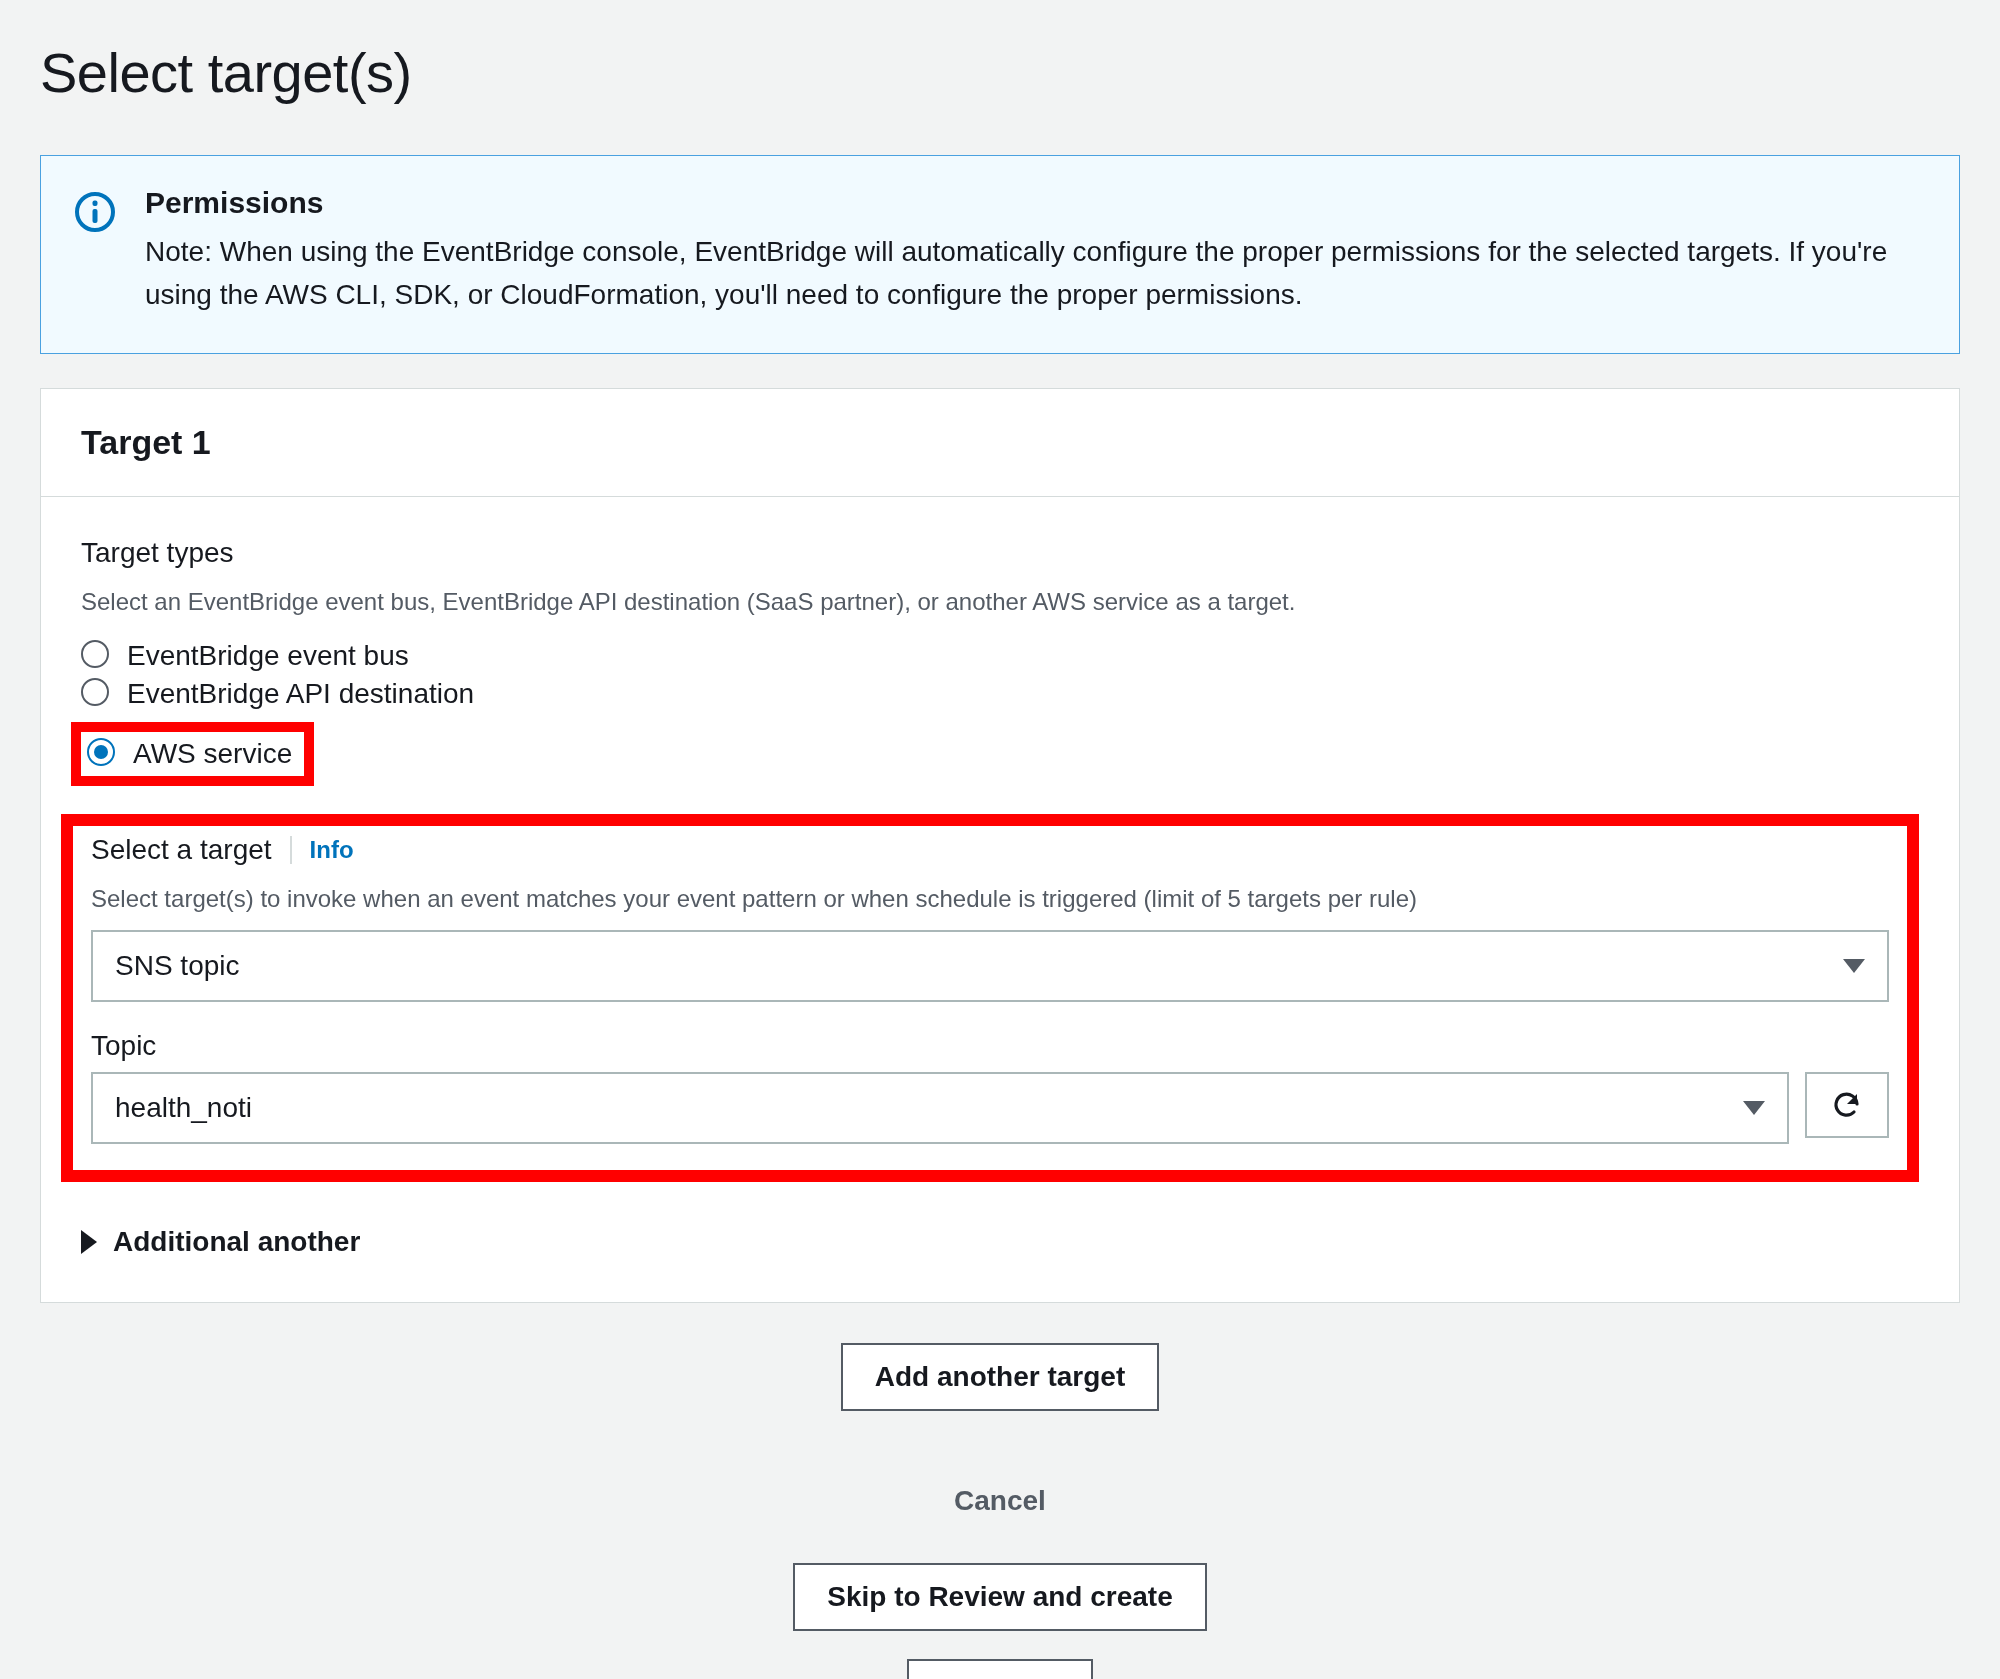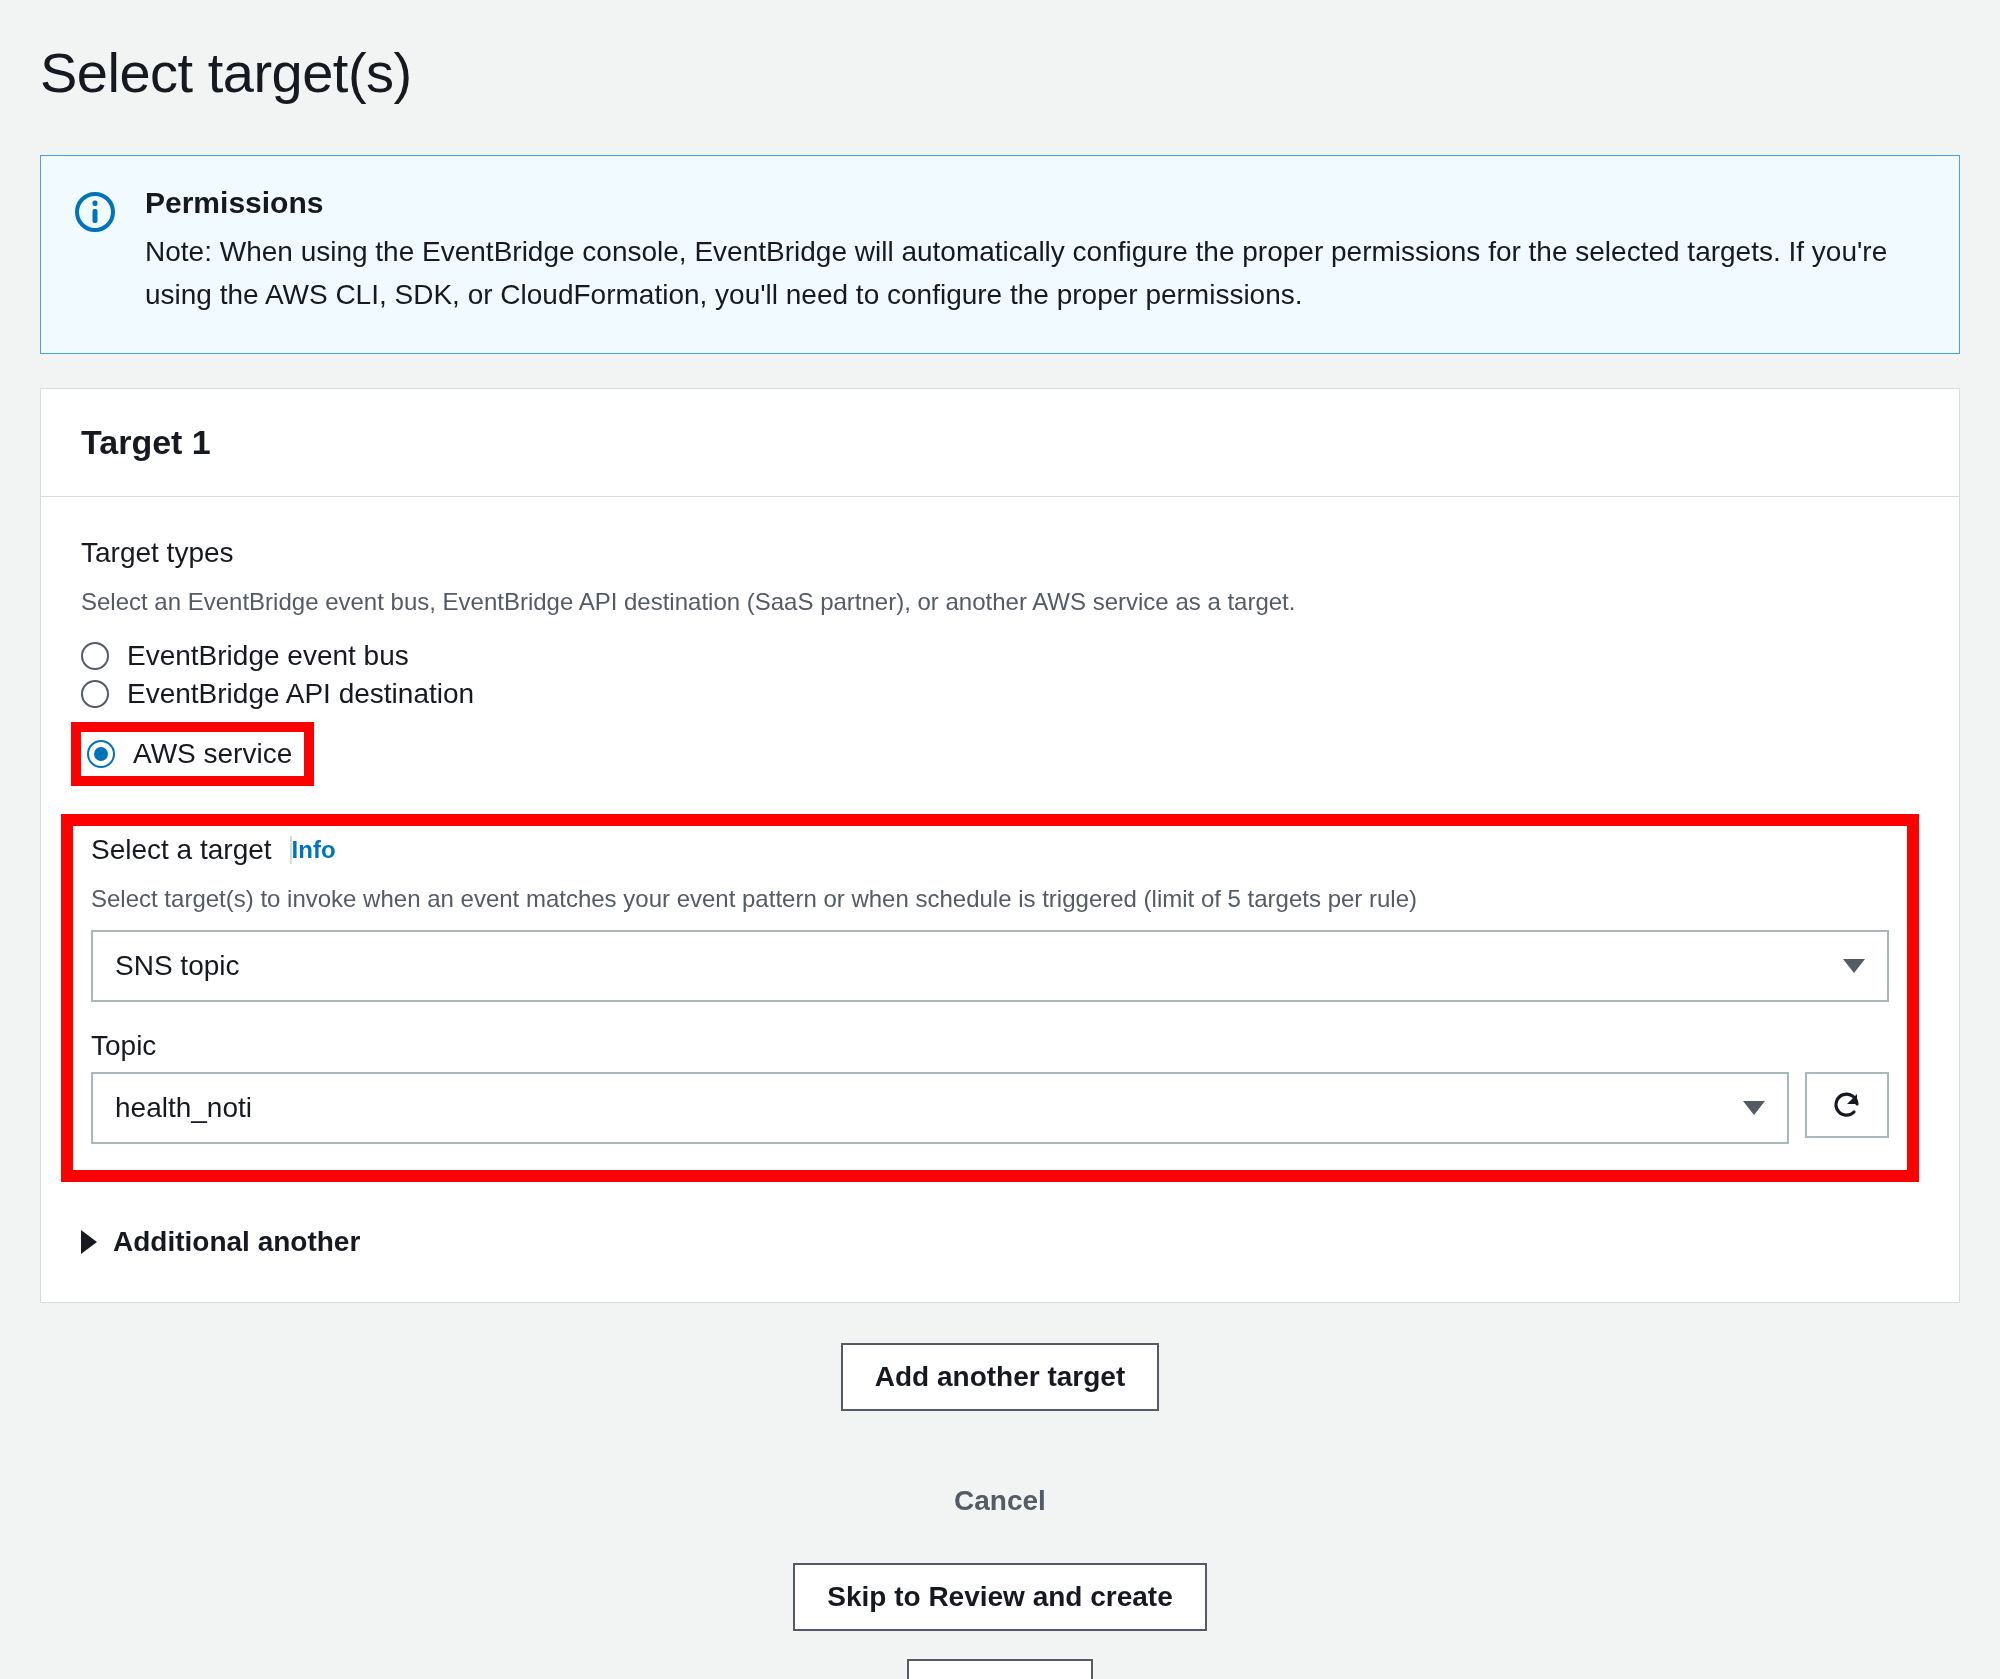--- a/index.html
+++ b/index.html
@@ -84,21 +84,20 @@
   }
   .form-section-desc{
     font-size:24px;
     color:var(--muted);
     margin:16px 0 20px 0;
     line-height:1.45;
   }
   
   .radio-row{
     display:flex;
-    align-items:center;
     gap:18px;
     margin:6px 0;
   }
   .radio{
     width:28px;height:28px;flex:none;
     position:relative;cursor:pointer;
   }
   .radio input{position:absolute;opacity:0;pointer-events:none}
   .radio-visual{
     width:28px;height:28px;border-radius:50%;
@@ -130,20 +129,21 @@
   .highlight-large{
     border:12px solid var(--red);
     padding:8px 18px 26px 18px;
     margin:28px 0 0 -20px;
   }
   .info-link{
     color:var(--link);
     font-weight:700;
     font-size:24px;
     border-left:2px solid var(--panel-border);
+    padding-left:18px;
     cursor:pointer;
   }
   
   .select-box{
     display:flex;align-items:center;justify-content:space-between;
     border:2px solid var(--input-border);
     background:#fff;
     height:72px;
     padding:10px 22px;
     cursor:pointer;

